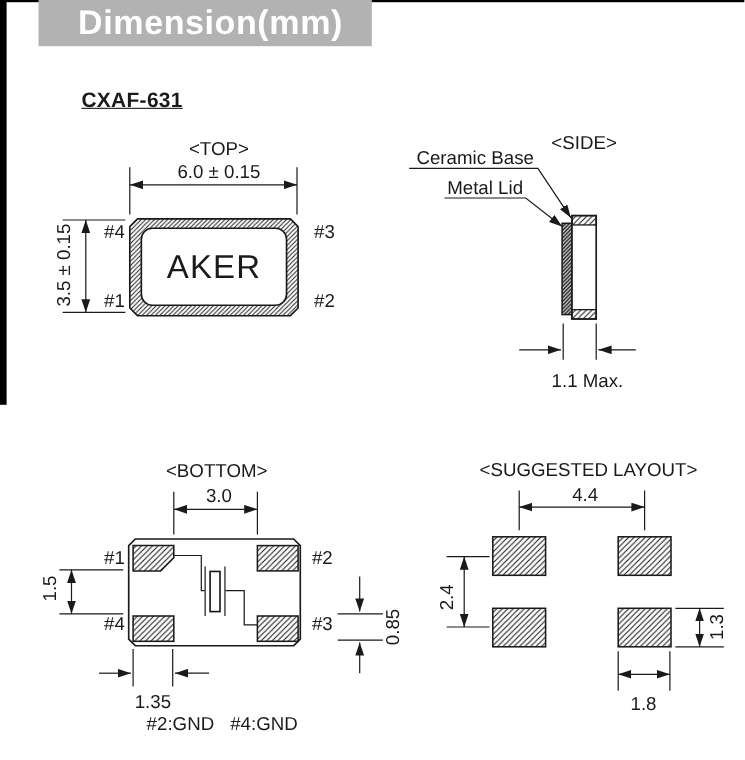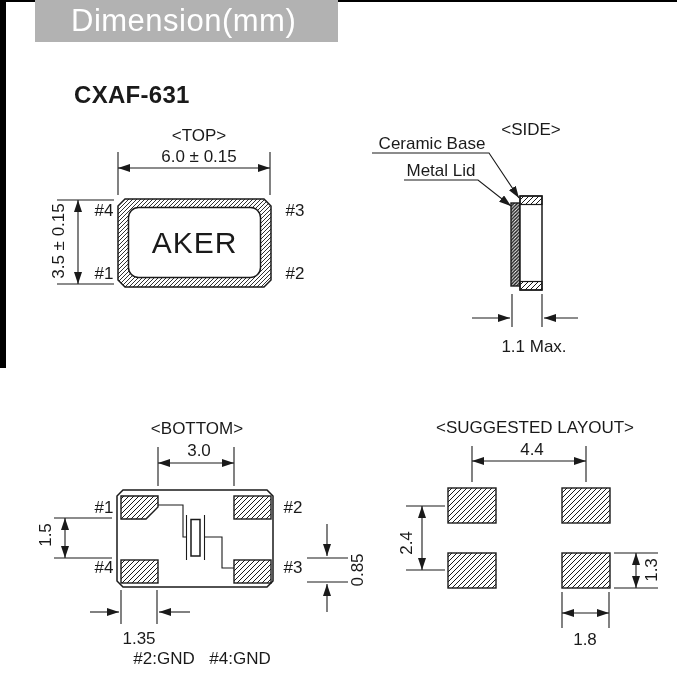--- a/index.html
+++ b/index.html
@@ -7,26 +7,27 @@
     position:relative; width:677px; height:691px; background:#ffffff;
     font-family:"Liberation Sans", sans-serif; color:#1a1a1a; overflow:hidden;
   }
   .scan-edge-top { position:absolute; left:0; top:0; width:677px; height:2px; background:#000; }
   .scan-edge-left { position:absolute; left:0; top:0; width:6px; height:368px; background:#000; }
   .banner {
     position:absolute; left:35px; top:0; width:303px; height:42px;
     background:#b2b2b2; display:flex; align-items:center;
   }
   .banner span {
-    color:#ffffff; font-weight:normal; font-size:31px; padding-left:36px;
+    color:#ffffff; font-weight:bold; font-size:31px; padding-left:36px;
     letter-spacing:0.5px; white-space:nowrap;
   }
   .part-number {
-    position:absolute; left:74px; top:81px; font-weight:bold; font-size:24px;
+    position:absolute; left:74px; top:81px; font-weight:bold; font-size:19px;
     letter-spacing:0.3px;
+    text-decoration:underline;
   }
   svg.drawing { position:absolute; left:0; top:0; }
   svg .ln   { stroke:#1a1a1a; stroke-width:1.1; fill:none; }
   svg .outw { stroke:#1a1a1a; stroke-width:1.5; fill:#ffffff; }
   svg .pad  { stroke:#1a1a1a; stroke-width:1.4; fill:url(#hatch); }
   svg text  { font-family:"Liberation Sans", sans-serif; fill:#1a1a1a; font-size:17px; }
   svg .tm   { text-anchor:middle; }
   svg .mark { font-size:30px; letter-spacing:1px; }
 </style>
 </head>

